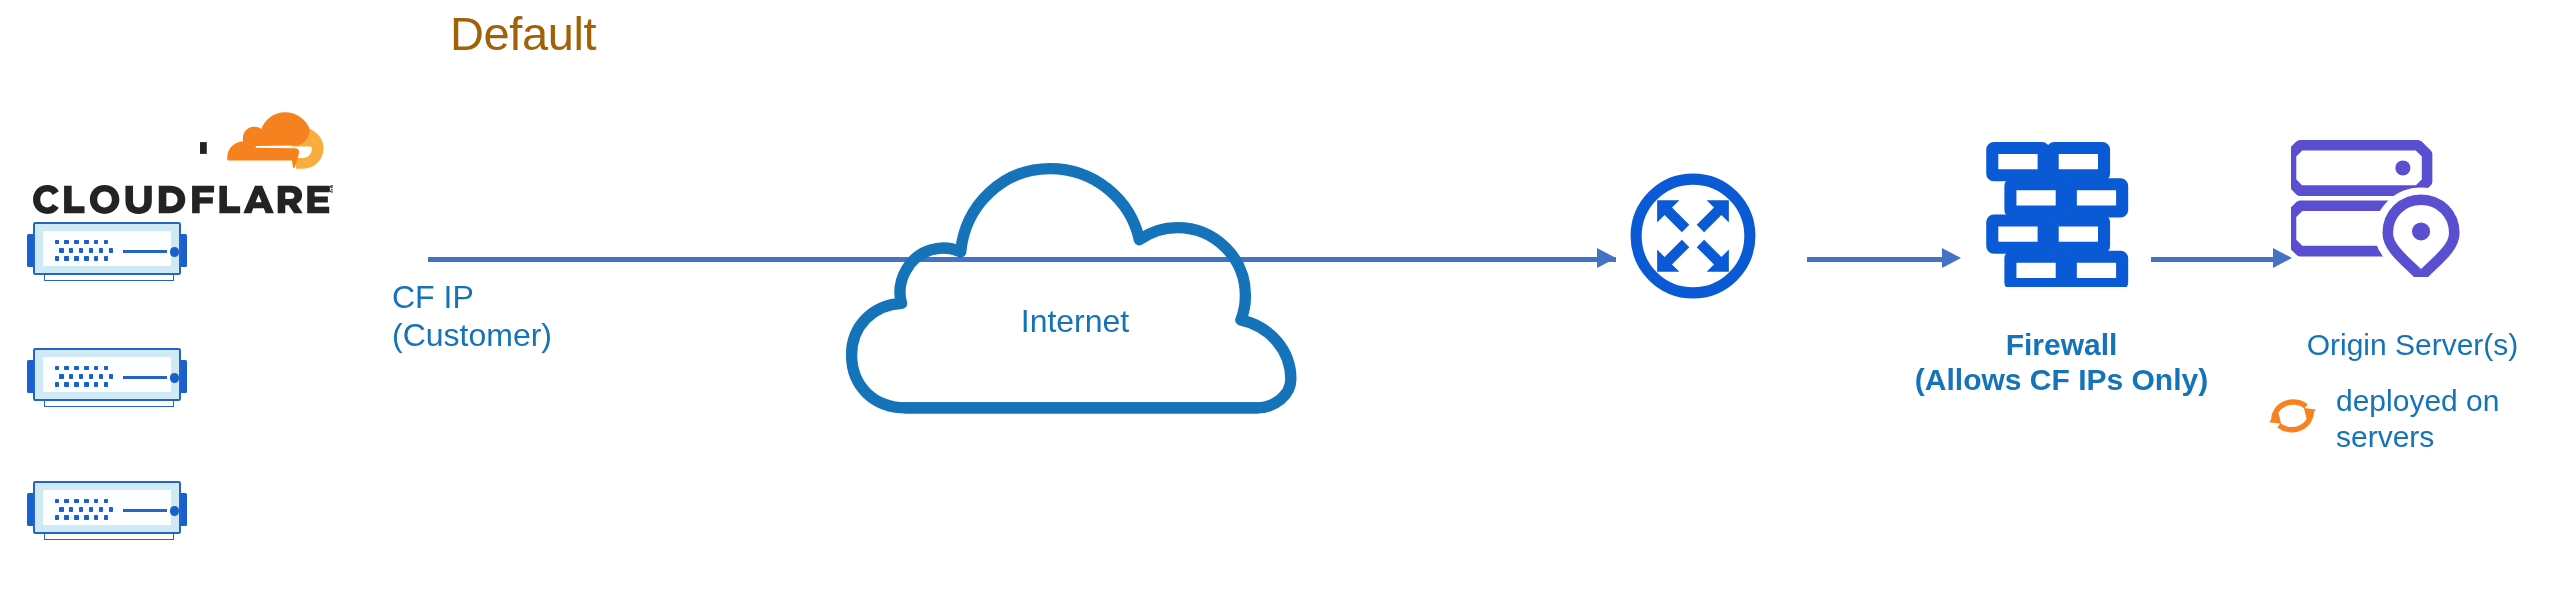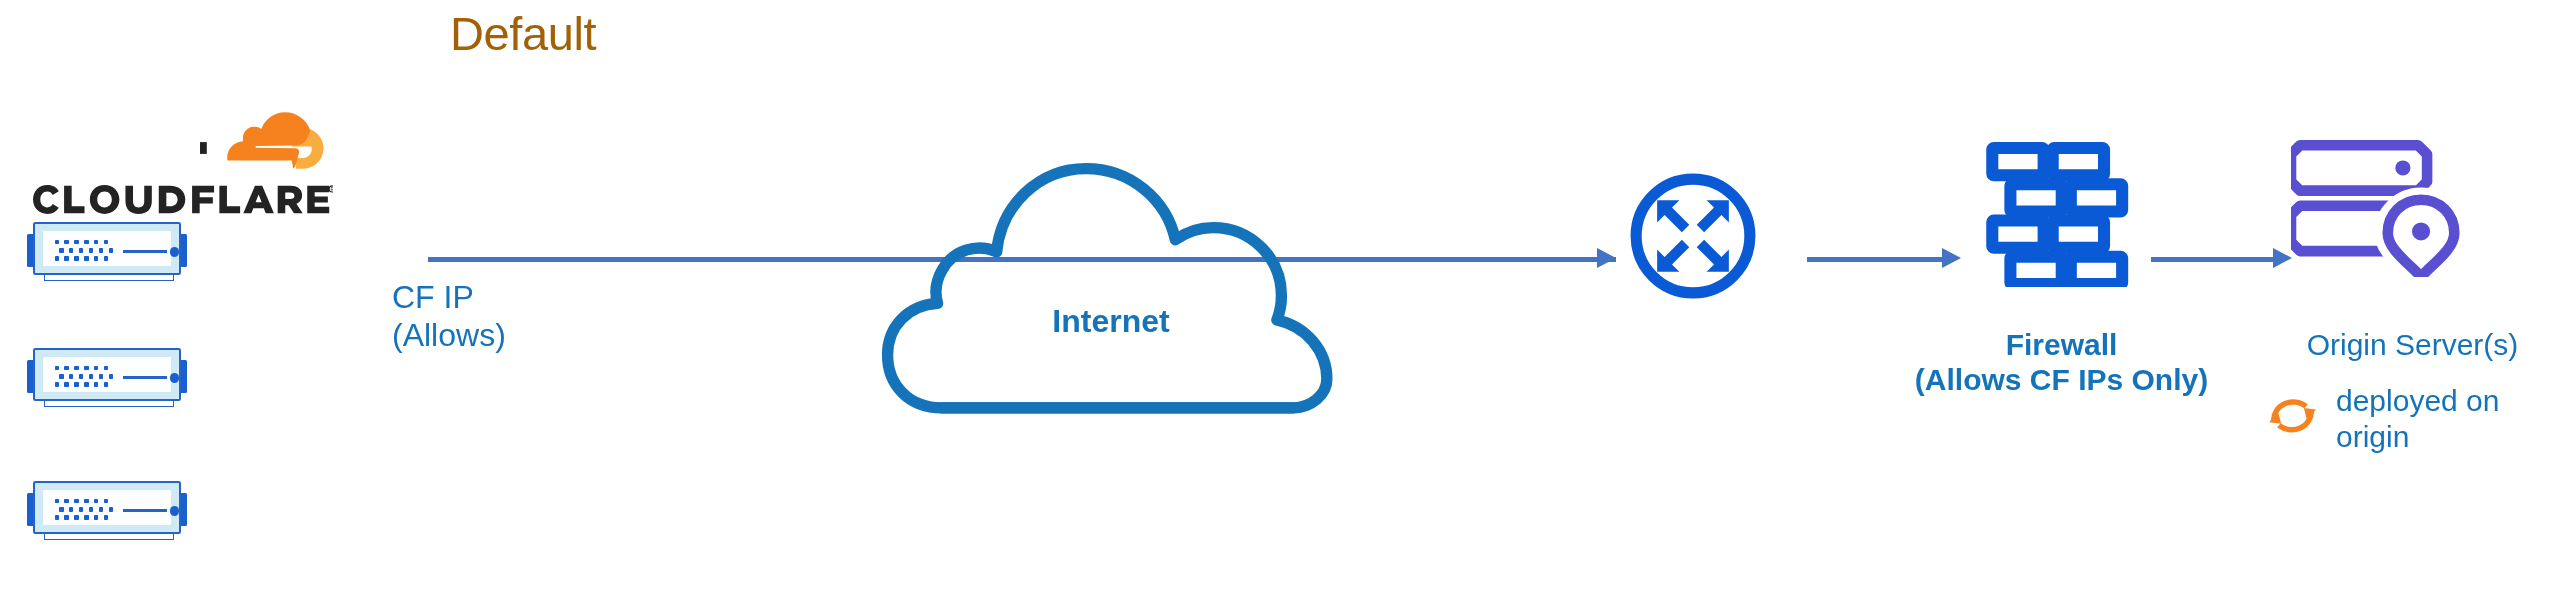--- a/index.html
+++ b/index.html
@@ -152,25 +152,24 @@
     left: 392px;
     top: 278px;
     font-size: 32px;
     line-height: 38px;
     white-space: normal;
     width: 227px;
   }
 
   
   #internet-cloud {
-    left: 880px;
+    left: 844px;
     top: 114px;
     width: 462px;
     height: 303px;
-    font-weight: bold;
   }
   #label-internet {
     position: absolute;
     left: 0;
     top: 189px;
     width: 462px;
     text-align: center;
     font-size: 32px;
     color: #1573ba;
   }
@@ -352,21 +351,21 @@
         <div class="rack-led"></div>
       </div>
     </div>
   </div>
 
   <div class="abs arrow-line" style="left:428px; top:257px; width:1188px;"></div>
   <div class="abs arrow-head" style="left:1597px; top:248px;"></div>
 
   <div class="abs flow-label" id="label-cf-ip">
     <div>CF IP</div>
-    <div>(Allows)</div>
+    <div>(Customer)</div>
   </div>
 
   <div class="abs" id="internet-cloud">
     <svg width="462" height="303" viewBox="0 0 610 400">
       <path d="M 82 388
                C 38 388 10 358 10 318
                C 10 280 38 252 76 250
                C 72 236 74 220 82 206
                C 96 180 128 170 154 182
                C 160 120 210 72 272 72
@@ -444,18 +443,18 @@
     <svg id="cloudflared-icon" viewBox="0 0 78 78">
       <g fill="none" stroke="#f6821f" stroke-width="7" stroke-linecap="butt">
         <path d="M14 46 A 26 24 0 0 1 57 27"></path>
         <path d="M64 33 A 26 24 0 0 1 21 52"></path>
       </g>
       <path d="M20 34 L8 48 L24 50 Z" fill="#f6821f"></path>
       <path d="M58 45 L70 31 L54 29 Z" fill="#f6821f"></path>
     </svg>
     <div id="cloudflared-text">
       <div>deployed on</div>
-      <div>origin</div>
+      <div>servers</div>
     </div>
   </div>
 
 </div>
 
 
 </body></html>

